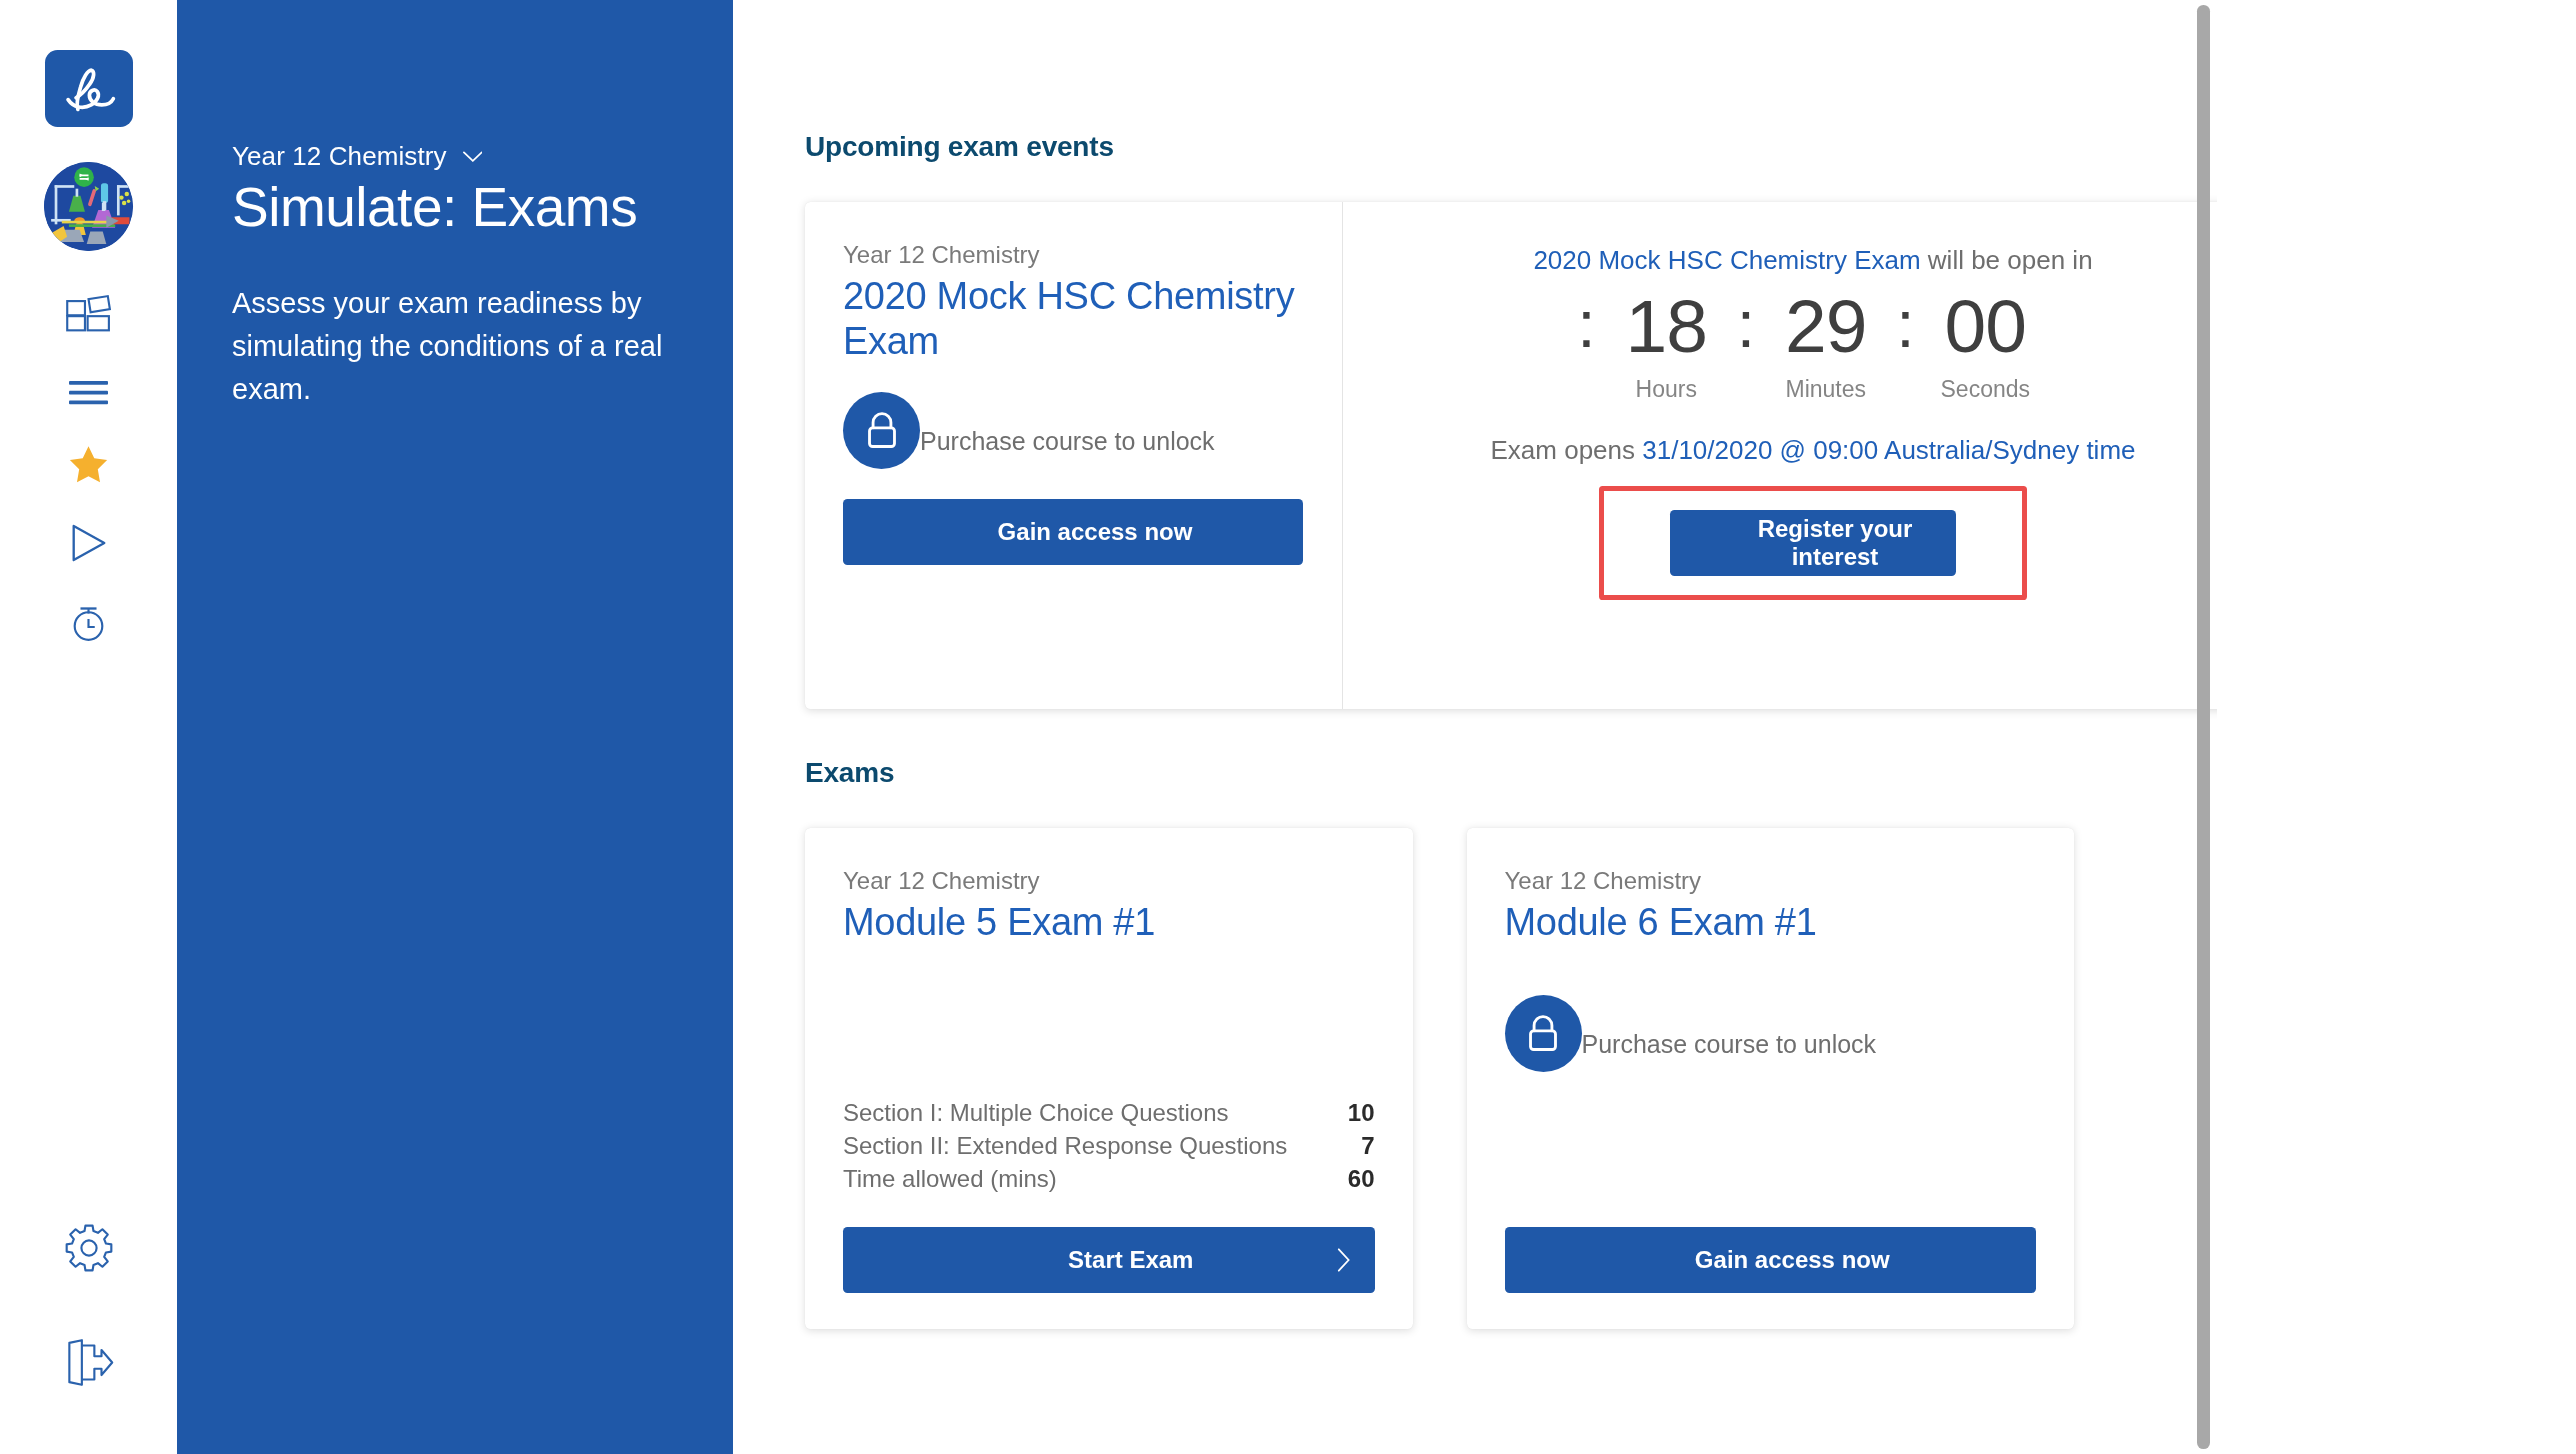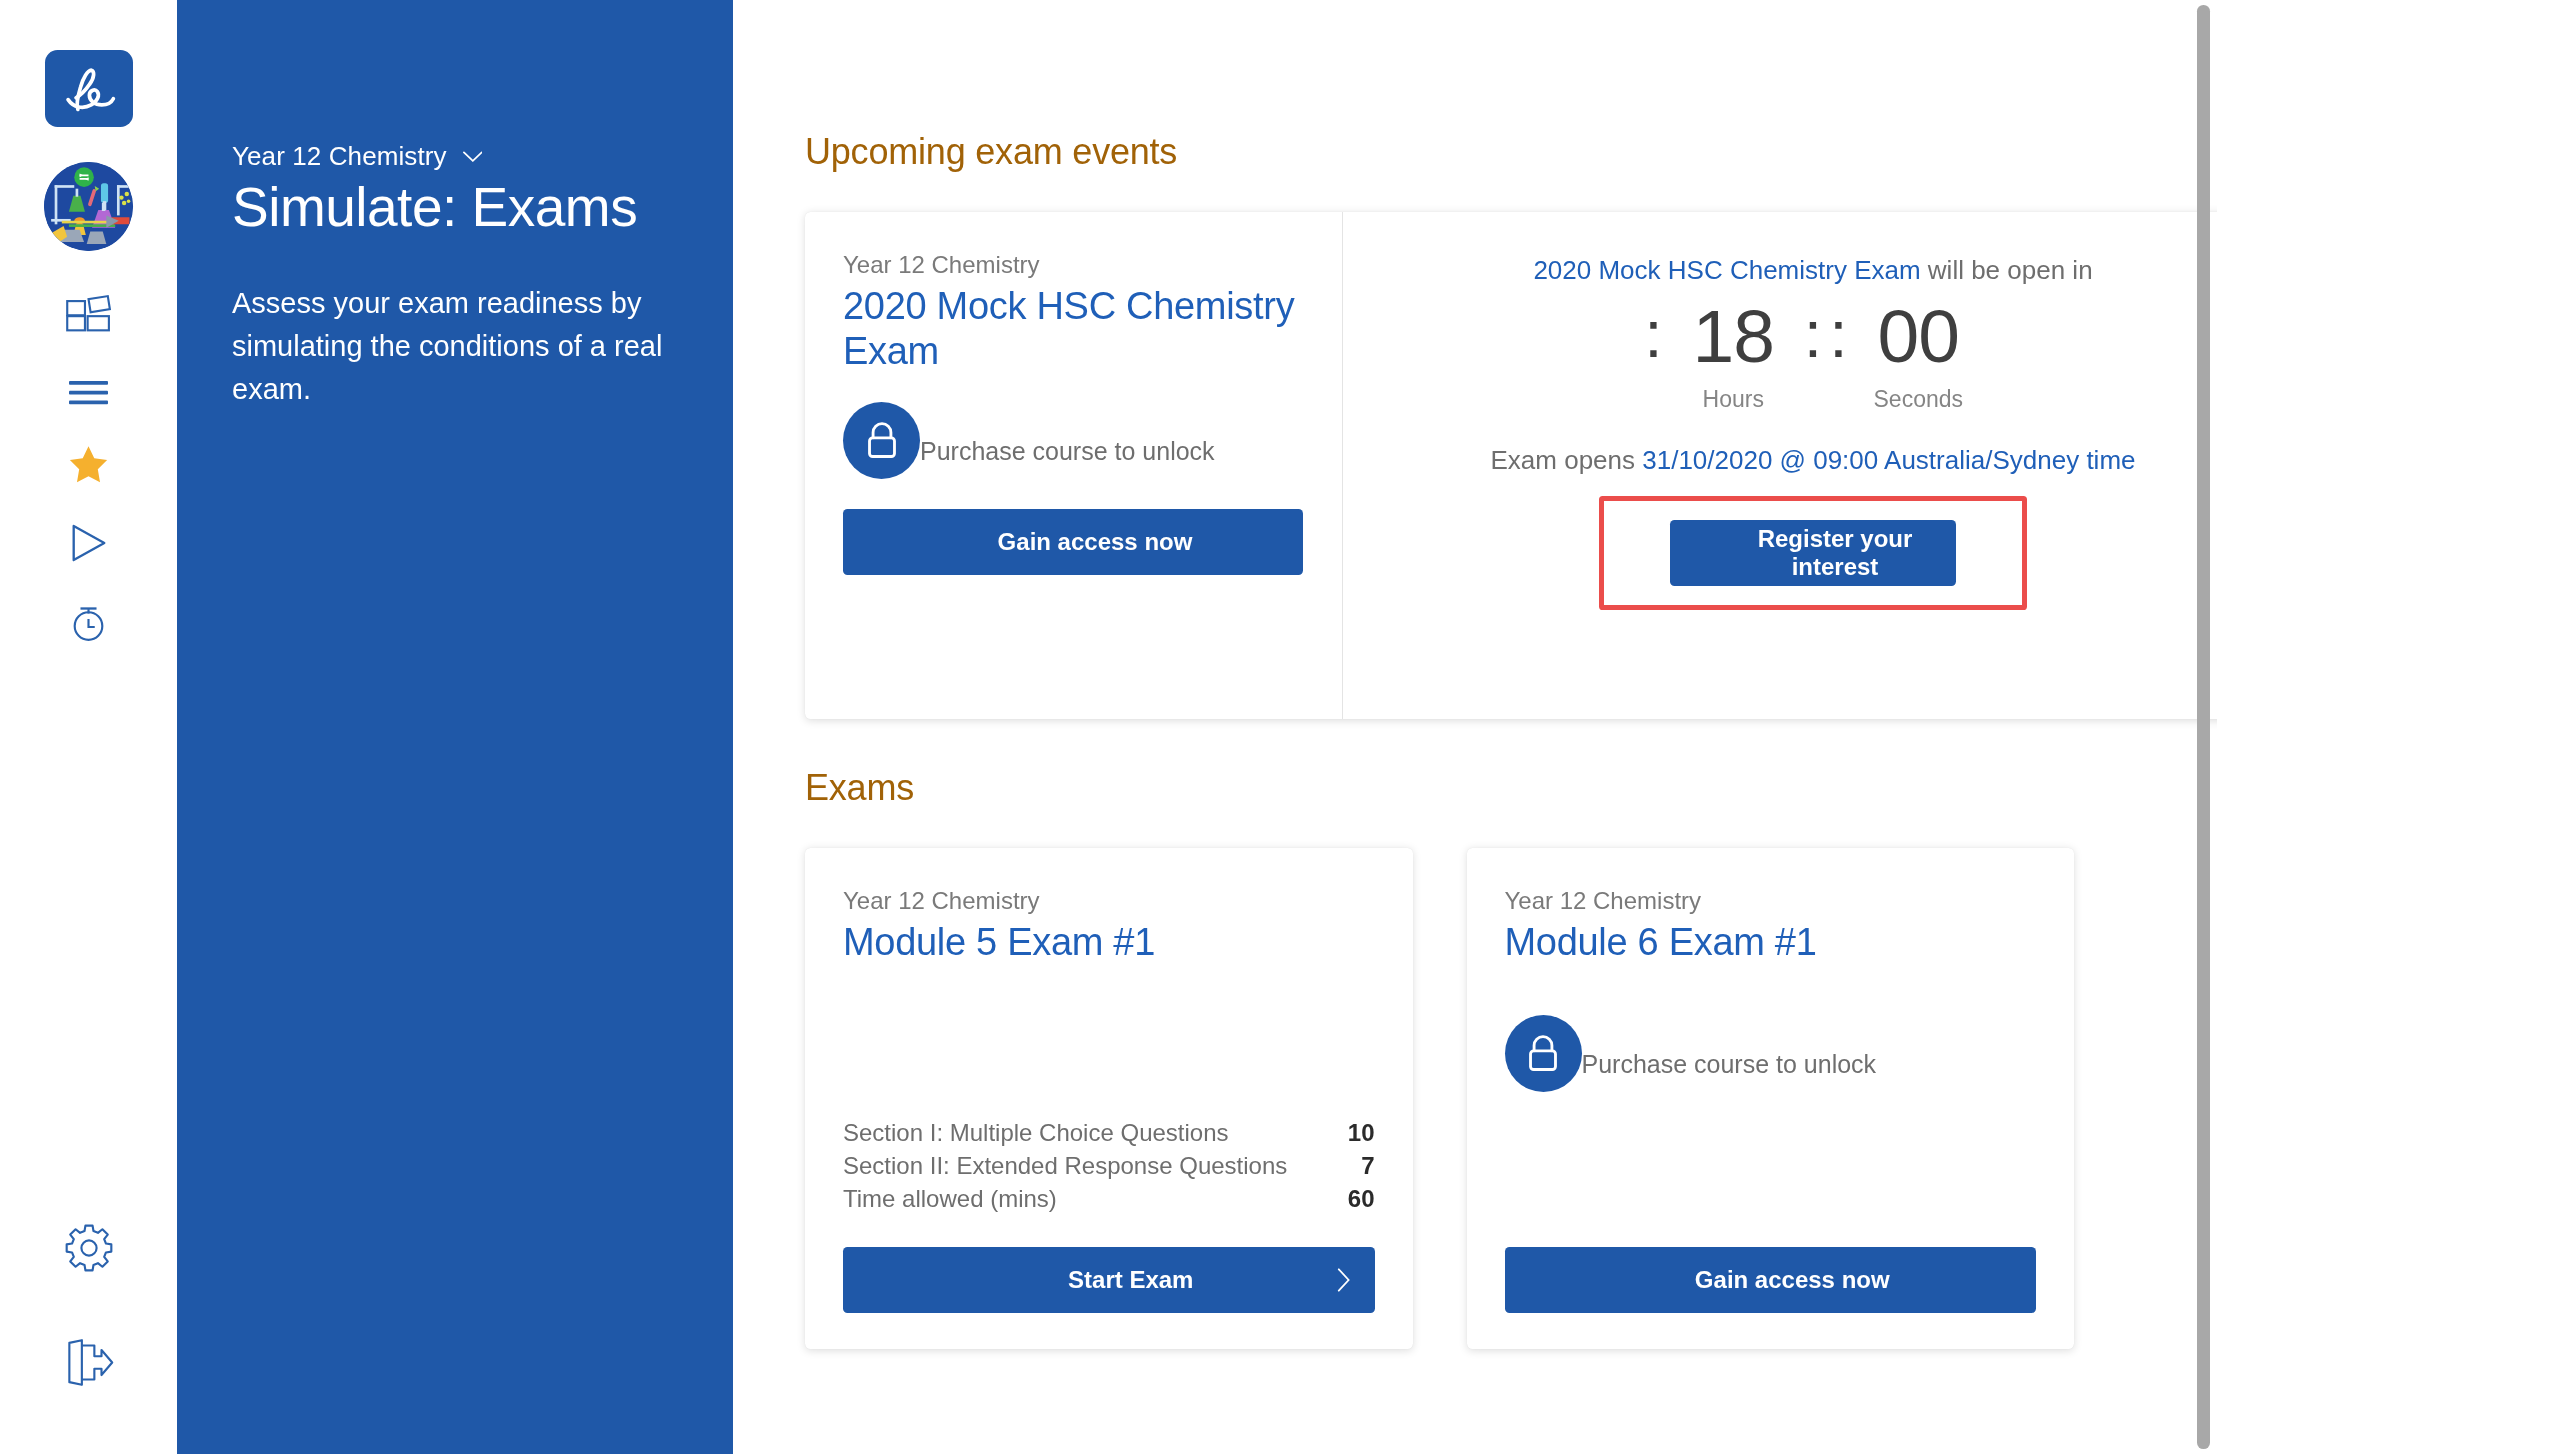--- a/index.html
+++ b/index.html
@@ -111,23 +111,23 @@
     background: #ffffff;
     padding: 0 0 0 0;
     position: relative;
     overflow: hidden;
   }
   .main-inner {
     padding: 131px 143px 0 72px;
   }
 
   .section-title {
-    font-size: 36px;
-    font-weight: 400;
-    color: #a16207;
+    font-size: 28px;
+    font-weight: 700;
+    color: #0c4a6e;
     letter-spacing: -0.2px;
     margin-bottom: 39px;
   }
   .section-title.exams { margin-top: 48px; margin-bottom: 39px; }
 
   .card {
     background: #ffffff;
     border-radius: 5.4px;
     box-shadow: 0 1.8px 9px rgba(0,0,0,0.13), 0 0 0.9px rgba(0,0,0,0.10);
   }
@@ -447,20 +447,24 @@
             <span class="ev-name">2020 Mock HSC Chemistry Exam</span><span> will be open in</span>
           </div>
 
           <div class="countdown">
             <div class="cd-sep">:</div>
             <div class="cd-unit">
               <div class="cd-num">18</div>
               <div class="cd-label">Hours</div>
             </div>
             <div class="cd-sep">:</div>
+            <div class="cd-unit">
+              <div class="cd-num">29</div>
+              <div class="cd-label">Minutes</div>
+            </div>
             <div class="cd-sep">:</div>
             <div class="cd-unit">
               <div class="cd-num">00</div>
               <div class="cd-label">Seconds</div>
             </div>
           </div>
 
           <div class="opens-line">
             <span>Exam opens </span><span class="opens-when">31/10/2020 @ 09:00 Australia/Sydney time</span>
           </div>

